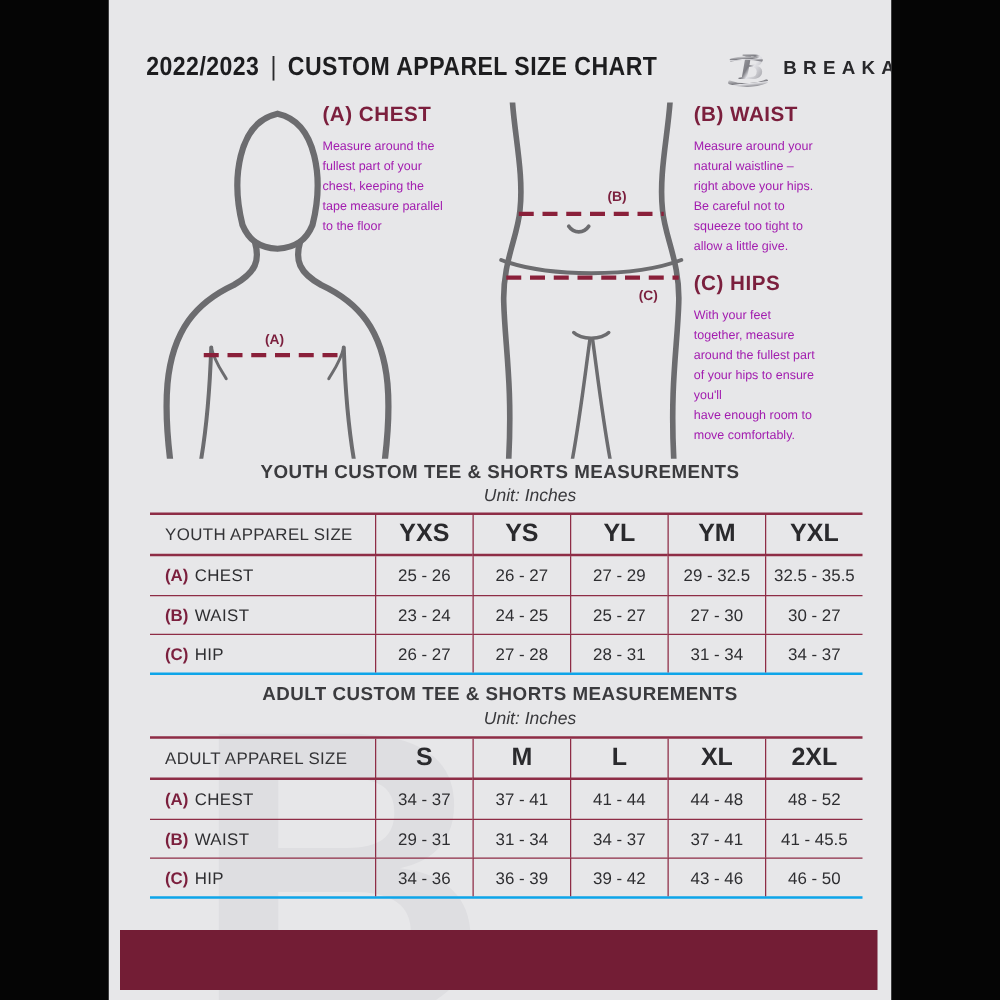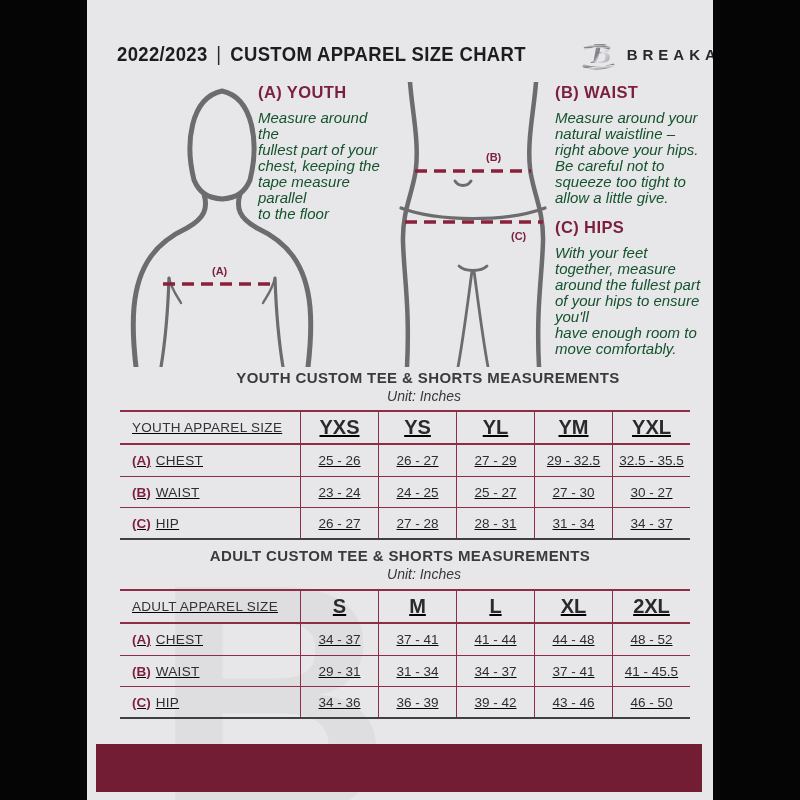--- a/index.html
+++ b/index.html
@@ -28,40 +28,40 @@
   }
   .hdr-title .sep{margin:0 10px;font-weight:400;color:#2a2a2c;}
   .brand{display:flex;align-items:center;gap:9px;}
   .brand-name{font-size:15px;font-weight:700;color:#28282b;letter-spacing:5px;}
   
   .instr{position:absolute;z-index:1;}
   .instr h3{
     margin:0 0 8px 0;font-size:16.5px;font-weight:700;color:#7b1f3d;letter-spacing:.4px;
   }
   .instr p{
-    margin:0;font-size:15px;font-style:italic;color:#14532d;line-height:16px;
+    margin:0;font-size:10px;color:#a21caf;line-height:16px;
     white-space:pre-line;font-weight:500;
   }
   .fig{position:absolute;z-index:1;}
   .fig .lbl{font-weight:700;font-size:11px;fill:#7b1f3d;font-family:"Liberation Sans",sans-serif;}
   
   .sec-title{
     position:absolute;left:0;width:100%;text-align:center;z-index:1;
     font-size:15px;font-weight:700;color:#3b3b3e;letter-spacing:.4px;
   }
   .sec-unit{
     position:absolute;left:0;width:100%;text-align:center;z-index:1;
     font-size:14px;font-style:italic;color:#39393c;font-weight:500;margin-left:24px;
   }
   
   .grid{
     position:absolute;left:33px;width:570px;z-index:1;
     display:grid;grid-template-columns:180px repeat(5,1fr);
     grid-template-rows:33px 31px 31px 31px;
-    border-top:2px solid #8e2d46;border-bottom:2px solid #404040;text-decoration:underline;
+    border-top:2px solid #8e2d46;border-bottom:2px solid #0ea5e9;
   }
   .cell{
     display:flex;align-items:center;justify-content:center;
     font-size:13.5px;color:#2e2e31;border-left:1px solid #8e2d46;
   }
   .cell.first{justify-content:flex-start;padding-left:12px;border-left:none;}
   .cell.th{font-weight:700;font-size:20px;color:#2a2a2d;}
   .cell.th.first{font-weight:400;font-size:13.5px;letter-spacing:.3px;color:#333336;}
   .row-top{border-top:1px solid #8e2d46;}
   .hdr-bottom{border-bottom:2px solid #8e2d46; box-sizing:border-box;}
@@ -110,21 +110,21 @@
       <path d="M 44 196 C 43 225, 41 255, 36 285" stroke-width="3.2"></path>
       <path d="M 44 196 C 47 208, 52 214, 56 221" stroke-width="2.4"></path>
       <path d="M 150 196 C 151 225, 153 255, 158 285" stroke-width="3.2"></path>
       <path d="M 150 196 C 147 208, 142 214, 138 221" stroke-width="2.4"></path>
     </g>
     <path d="M 38 202 H 149" stroke="#8a203a" stroke-width="3.4" stroke-dasharray="12 7" fill="none"></path>
     <text x="87" y="193" class="lbl">(A)</text>
   </svg>
 
   <div class="instr" style="left:171px;top:83px;width:130px;">
-    <h3>(A) YOUTH</h3>
+    <h3>(A) CHEST</h3>
     <p>Measure around the
 fullest part of your
 chest, keeping the
 tape measure parallel
 to the floor</p>
   </div>
 
   <svg class="fig" style="left:306px;top:82px;" width="160" height="285" viewBox="0 0 160 285">
     <g fill="none" stroke="#6c6c6f" stroke-linecap="round">
       <path d="M 17 0 C 19 28, 26 58, 23 86 C 21 108, 9 128, 10 160 C 11 195, 17 225, 14 285" stroke-width="4.5"></path>
@@ -155,21 +155,21 @@
     <h3>(C) HIPS</h3>
     <p>With your feet
 together, measure
 around the fullest part
 of your hips to ensure
 you'll
 have enough room to
 move comfortably.</p>
   </div>
 
-  <div class="sec-title" style="top:369px;margin-left:28px;">YOUTH CUSTOM TEE &amp; SHORTS MEASUREMENTS</div>
+  <div class="sec-title" style="top:369px;">YOUTH CUSTOM TEE &amp; SHORTS MEASUREMENTS</div>
   <div class="sec-unit" style="top:388px;">Unit: Inches</div>
 
   <div class="grid" style="top:410px;">
     <div class="cell th first hdr-bottom">YOUTH APPAREL SIZE</div>
     <div class="cell th hdr-bottom">YXS</div>
     <div class="cell th hdr-bottom">YS</div>
     <div class="cell th hdr-bottom">YL</div>
     <div class="cell th hdr-bottom">YM</div>
     <div class="cell th hdr-bottom">YXL</div>
 

